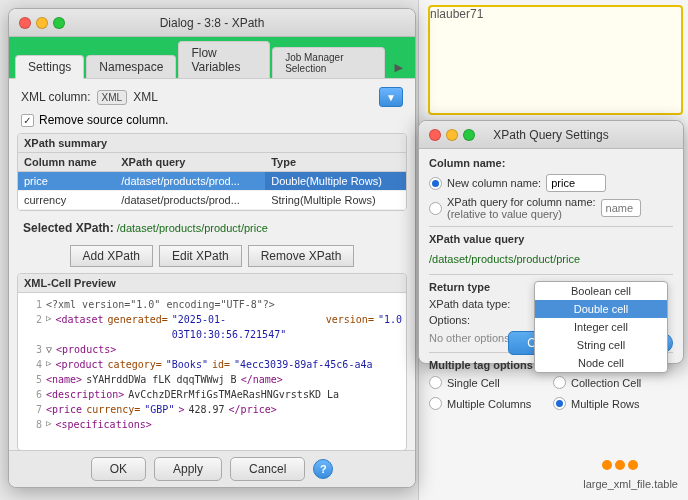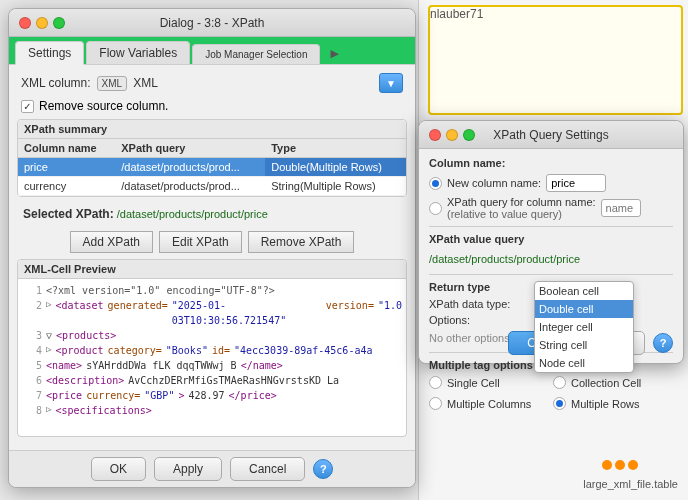--- a/index.html
+++ b/index.html
@@ -418,25 +418,26 @@
       position: absolute;
       background: white;
       border: 1px solid #aaa;
       border-radius: 4px;
       box-shadow: 0 2px 8px rgba(0,0,0,0.2);
       z-index: 20;
       min-width: 100px;
     }
 
     .dropdown-item {
-      padding: 3px 4px;
+      padding: 3px 36px;
       font-size: 11px;
       color: #333;
       cursor: pointer;
       white-space: nowrap;
+      text-align: center;
     }
 
     .dropdown-item.selected {
       background: #4a90d9;
       color: white;
     }
 
     .no-options-text {
       font-size: 11px;
       color: #888;
@@ -556,20 +557,21 @@
     <div class="traffic-lights">
       <div class="traffic-light tl-red"></div>
       <div class="traffic-light tl-yellow"></div>
       <div class="traffic-light tl-green"></div>
     </div>
     <span class="title-bar-text">Dialog - 3:8 - XPath</span>
   </div>
 
   <div class="tabs-bar">
     <div class="tab active">Settings</div>
+    <div class="tab">Namespace</div>
     <div class="tab">Flow Variables</div>
     <div class="tab" style="font-size:10px;">Job Manager Selection</div>
     <div class="tab-arrow">▶</div>
   </div>
 
   <div class="dialog-content">
 
     <div class="xml-select-row">
       <span class="xml-label">XML column:</span>
       <span class="xml-icon">XML</span>

